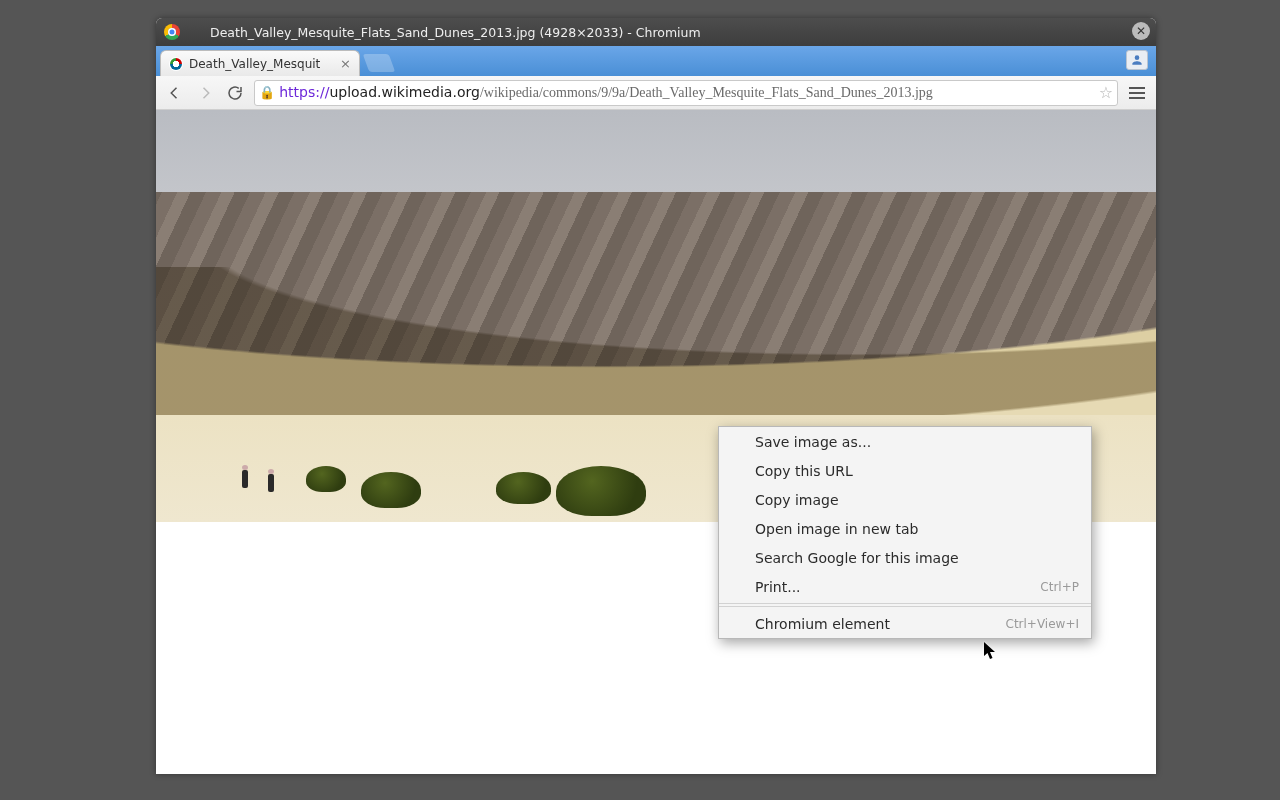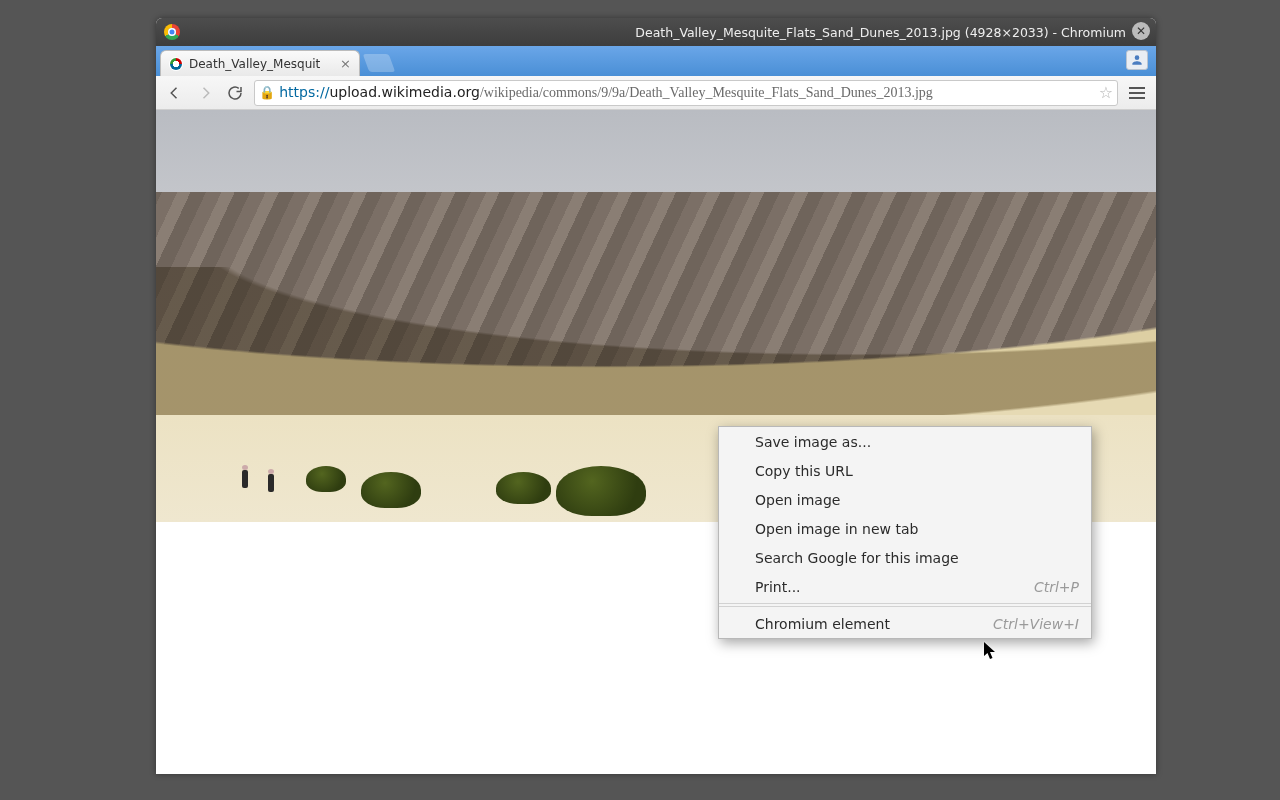--- a/index.html
+++ b/index.html
@@ -28,21 +28,21 @@
 .titlebar .chrome-logo {
   width: 16px; height: 16px; margin-left: 8px;
   border-radius: 50%;
   background: conic-gradient(#ea4335 0 120deg,#34a853 120deg 240deg,#fbbc05 240deg 360deg);
   position: relative;
 }
 .titlebar .chrome-logo::after{
   content:""; position:absolute; left:4px; top:4px; width:8px; height:8px; border-radius:50%;
   background:#4285f4; box-shadow: inset 0 0 0 1.5px #fff;
 }
-.titlebar .title { flex:1; text-align:right; padding: 0 30px; white-space:nowrap; overflow:hidden; text-overflow:ellipsis;}
+.titlebar .title { flex:1; text-align:left; padding: 0 30px; white-space:nowrap; overflow:hidden; text-overflow:ellipsis;}
 .win-ctrls { position:absolute; right:6px; top:4px; display:flex; gap:6px; align-items:center;}
 .win-ctrls span { color:#ddd; font-size:14px; cursor:pointer;}
 .win-ctrls .close {
   width:18px; height:18px; border-radius:50%; background:#bbb; color:#333;
   display:flex; align-items:center; justify-content:center; font-size:12px;
 }
 
 
 .tabstrip {
   height: 30px;
@@ -94,21 +94,21 @@
 }
 .tbtn { width:22px; height:22px; display:flex; align-items:center; justify-content:center; color:#555; border-radius:3px;}
 .tbtn.disabled { color:#bbb;}
 .tbtn svg { width:18px; height:18px; stroke:currentColor; fill:none; stroke-width:2;}
 .omnibox {
   flex:1; height:26px; background:#fff; border:1px solid #c9c9c9; border-radius:3px;
   display:flex; align-items:center; padding:0 4px; font-size:14px; gap:4px;
 }
 .lock { color:#1a9c46; font-size:13px; }
 .url { flex:1; white-space:nowrap; overflow:hidden; }
-.url .proto { color:#0369a1; }
+.url .proto { color:#6d28d9; }
 .url .host { color:#222;margin-top:20px; }
 .url .path { color:#6a6a6a;font-family:Liberation Serif, serif; }
 .star { color:#b7b7b7; font-size:16px;}
 .menu-btn { width:22px; height:22px; display:flex; align-items:center; justify-content:center;}
 .menu-lines, .menu-lines::before, .menu-lines::after{
   content:""; display:block; width:16px; height:2px; background:#555; position:relative;
 }
 .menu-lines::before{ position:absolute; top:-5px;}
 .menu-lines::after{ position:absolute; top:5px;}
 
@@ -163,21 +163,21 @@
   border:1px solid #b8b8b8;
   box-shadow: 2px 4px 12px rgba(0,0,0,.35);
   font-size: 14px;
   color:#2b2b2b;
 }
 .ctx .item{
   height: 29px; display:flex; align-items:center;
   padding: 0 12px 0 36px;
   position:relative;
 }
-.ctx .item .shortcut{ margin-left:auto; color:#9a9a9a; font-size:14px;font-style:italic;}
+.ctx .item .shortcut{ margin-left:auto; color:#9a9a9a; font-size:12px;}
 .ctx .sep{ height:1px; background:#d2d2d2; margin: 2px 0;}
 .ctx .item.hi{ background:#1f9cf0; color:#fff;}
 .ctx .item.hi .shortcut{ color:#dbefff;}
 .ctx .item .ext-icon{
   position:absolute; left:10px; width:16px; height:16px;
 }
 .ctx .item .ext-icon svg{ width:16px; height:16px;}
 .cursor{
   position:absolute; left:983px; top:641px; width:14px; height:20px;
 }
@@ -267,21 +267,21 @@
 <div class="ctx">
   <div class="item">
     <span>Save image as...</span>
     <span class="shortcut"></span>
   </div>
   <div class="item">
     <span>Copy this URL</span>
     <span class="shortcut"></span>
   </div>
   <div class="item">
-    <span>Open image</span>
+    <span>Copy image</span>
     <span class="shortcut"></span>
   </div>
   <div class="item">
     <span>Open image in new tab</span>
     <span class="shortcut"></span>
   </div>
   <div class="item">
     <span>Search Google for this image</span>
     <span class="shortcut"></span>
   </div>

